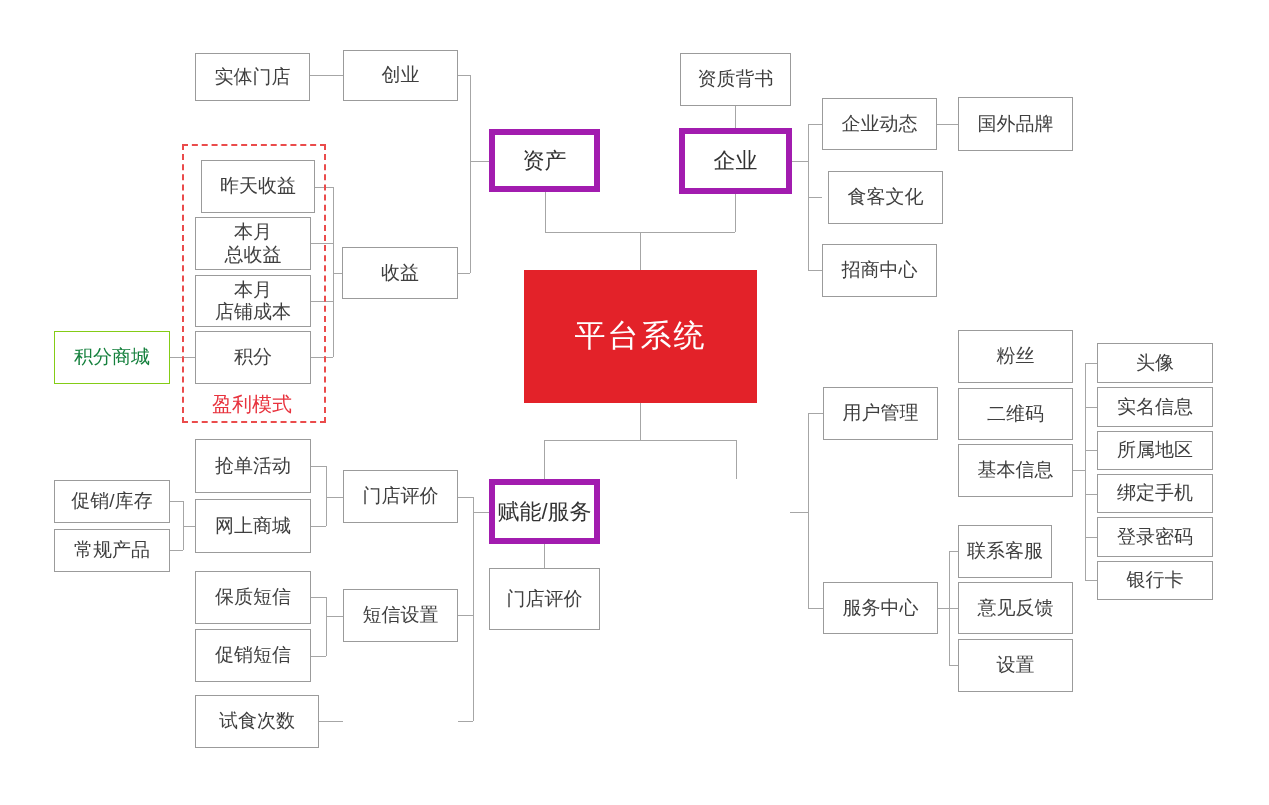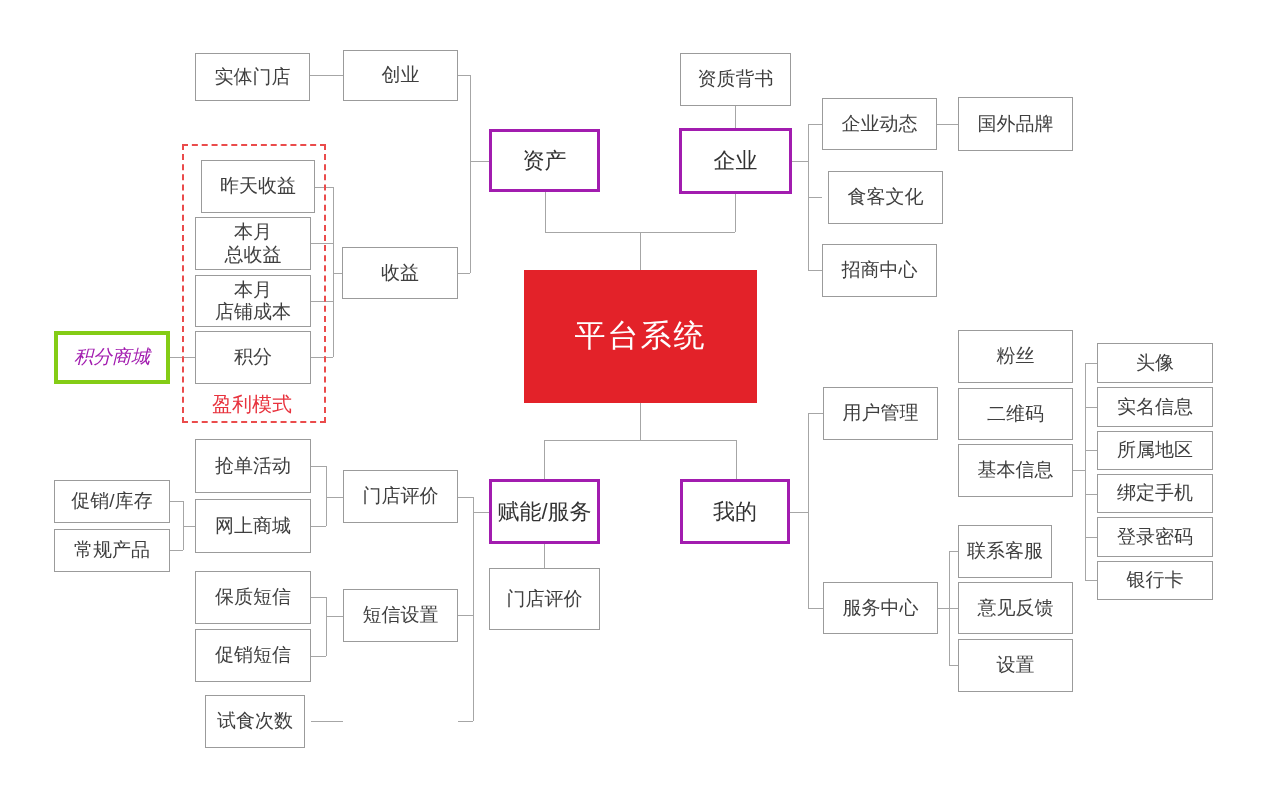--- a/index.html
+++ b/index.html
@@ -1,23 +1,23 @@
 <!DOCTYPE html>
 <html><head>
 <meta charset="utf-8">
 <style>
   html,body{margin:0;padding:0;background:#fff;}
   .canvas{position:relative;width:1269px;height:805px;background:#fff;overflow:hidden;
           font-family:"Liberation Sans","DejaVu Sans",sans-serif;}
   .node{position:absolute;display:flex;align-items:center;justify-content:center;
         box-sizing:border-box;background:#fff;border:1px solid #9b9b9b;color:#3f3f3f;
         font-size:19px;line-height:1.18;text-align:center;white-space:pre-line;}
-  .heading{border:3px solid #a21caf;font-size:22px;color:#333;}
+  .heading{border:6px solid #a21caf;font-size:22px;color:#333;}
   .center-node{background:#e32229;border:none;color:#fff;font-size:31px;letter-spacing:2px;}
-  .red-light{border:4px solid #84cc16;color:#a21caf;font-style:italic;}
+  .red-light{border:1px solid #84cc16;color:#15803d;}
   .group-dashed{position:absolute;box-sizing:border-box;border:2px dashed #ea4b4b;}
   .group-label{position:absolute;color:#e8333e;font-size:20px;text-align:center;}
   .h,.v{position:absolute;background:#a6a6a6;}
   .h{height:1px;}
   .v{width:1px;}
 </style>
 </head>
 <body>
 
 <div class="canvas">
@@ -123,25 +123,24 @@
   <div class="node center-node" style="left:524px;top:270px;width:233px;height:133px">平台系统</div>
 
   <div class="node" style="left:195px;top:439px;width:116px;height:54px">抢单活动</div>
   <div class="node" style="left:195px;top:499px;width:116px;height:54px">网上商城</div>
   <div class="node" style="left:54px;top:480px;width:116px;height:43px">促销/库存</div>
   <div class="node" style="left:54px;top:529px;width:116px;height:43px">常规产品</div>
   <div class="node" style="left:343px;top:470px;width:115px;height:53px">门店评价</div>
   <div class="node" style="left:195px;top:571px;width:116px;height:53px">保质短信</div>
   <div class="node" style="left:195px;top:629px;width:116px;height:53px">促销短信</div>
   <div class="node" style="left:343px;top:589px;width:115px;height:53px">短信设置</div>
-  <div class="node" style="left:205px;top:695px;width:100px;height:53px">试食次数</div>
+  <div class="node" style="left:195px;top:695px;width:124px;height:53px">试食次数</div>
   <div class="node heading" style="left:489px;top:479px;width:111px;height:65px">赋能/服务</div>
   <div class="node" style="left:489px;top:568px;width:111px;height:62px">门店评价</div>
 
-  <div class="node heading" style="left:680px;top:479px;width:110px;height:65px">我的</div>
   <div class="node" style="left:823px;top:387px;width:115px;height:53px">用户管理</div>
   <div class="node" style="left:958px;top:330px;width:115px;height:53px">粉丝</div>
   <div class="node" style="left:958px;top:388px;width:115px;height:52px">二维码</div>
   <div class="node" style="left:958px;top:444px;width:115px;height:53px">基本信息</div>
   <div class="node" style="left:958px;top:525px;width:94px;height:53px">联系客服</div>
   <div class="node" style="left:823px;top:582px;width:115px;height:52px">服务中心</div>
   <div class="node" style="left:958px;top:582px;width:115px;height:52px">意见反馈</div>
   <div class="node" style="left:958px;top:639px;width:115px;height:53px">设置</div>
 
   <div class="node" style="left:1097px;top:343px;width:116px;height:40px">头像</div>

